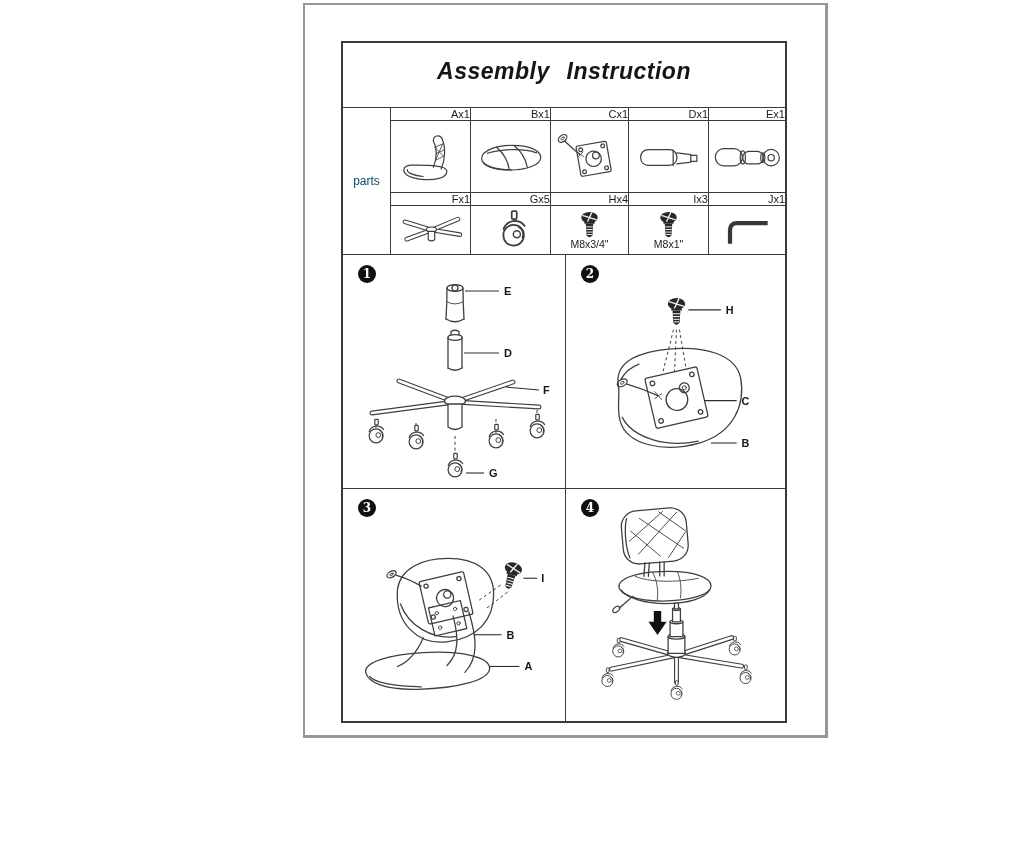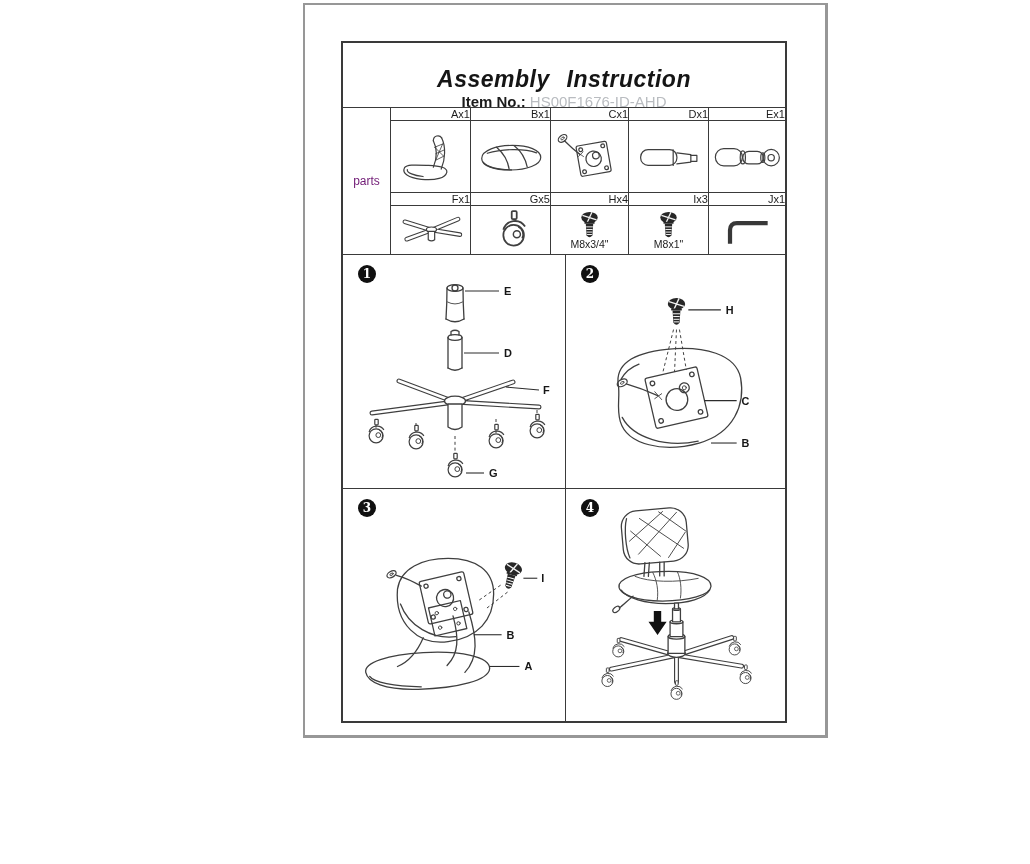--- a/index.html
+++ b/index.html
@@ -5,33 +5,33 @@
   html,body{margin:0;padding:0;}
   body{width:1030px;height:864px;position:relative;background:#ffffff;
        font-family:"Liberation Sans",sans-serif;overflow:hidden;}
 
   .sheet{position:absolute;left:303px;top:3px;width:525px;height:735px;background:#fff;
          border:2px solid #979797;border-right-width:3px;border-bottom-width:3px;box-sizing:border-box;}
   .content{position:absolute;left:36px;top:36px;width:446px;height:682px;
            border:2px solid #3a3a3a;box-sizing:border-box;background:#fff;}
 
   .header{height:64px;text-align:center;}
-  .title{padding-top:24px;font-size:23px;line-height:25px;font-weight:bold;font-style:italic;
+  .title{padding-top:16px;font-size:23px;line-height:25px;font-weight:bold;font-style:italic;
          color:#151515;letter-spacing:.5px;word-spacing:10px;}
   .itemline{margin-top:1px;font-size:15px;}
   .item-label{color:#1b1b1b;font-weight:bold;}
   .item-value{color:#b9bcc0;}
 
   .parts{height:148px;display:grid;box-sizing:border-box;
          grid-template-columns:47px 79px 79px 77px 79px 1fr;
          grid-template-rows:12px 71px 12px 1fr;
          gap:1px;background:#3a3a3a;border-top:1px solid #3a3a3a;border-bottom:1px solid #3a3a3a;}
   .parts>div{background:#fff;}
   .plabel{grid-row:1/5;display:flex;align-items:center;justify-content:center;
-          font-size:12px;color:#701a75;}
+          font-size:12px;color:#0c4a6e;}
   .pc{font-size:11px;color:#1d1d1d;text-align:right;line-height:12px;}
   .pic{display:flex;align-items:center;justify-content:center;overflow:hidden;}
   .pic.col{flex-direction:column;}
   .psize{font-size:10.5px;color:#1d1d1d;line-height:11px;}
 
   .steps{height:466px;display:grid;grid-template-columns:222px 1fr;grid-template-rows:233px 1fr;
          gap:1px;background:#3a3a3a;}
   .step{background:#fff;position:relative;}
   .stepnum{position:absolute;left:15px;top:10px;width:18px;height:18px;border-radius:50%;
            background:#101010;color:#fff;font-size:12px;font-weight:bold;line-height:18px;
@@ -68,24 +68,20 @@
       <path d="M8.4,17 h7.2 M8.7,19.8 h6.6 M9,22.6 h6 M9.4,25.2 h5.2" stroke="#fff" stroke-width="1" fill="none"></path>
     </g>
   </defs>
 </svg>
 
 <div class="sheet">
   <div class="content">
 
     <div class="header">
       <div class="title">Assembly Instruction</div>
-      <div class="itemline">
-        <span class="item-label">Item No.:</span>
-        <span class="item-value">HS00F1676-ID-AHD</span>
-      </div>
     </div>
 
     <div class="parts">
       <div class="plabel">parts</div>
 
       <div class="pc">Ax1</div>
       <div class="pc">Bx1</div>
       <div class="pc">Cx1</div>
       <div class="pc">Dx1</div>
       <div class="pc">Ex1</div>

